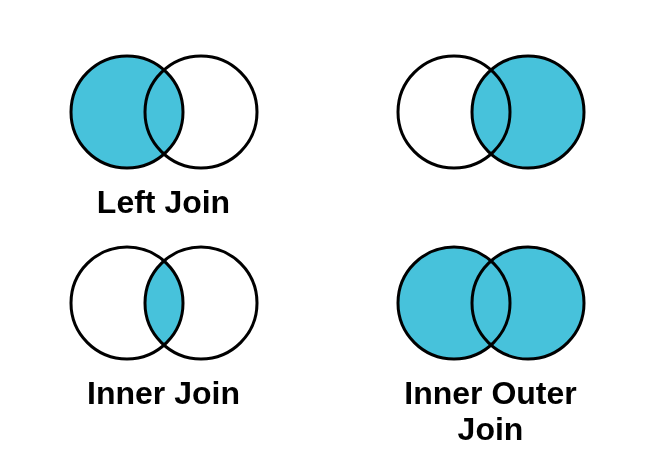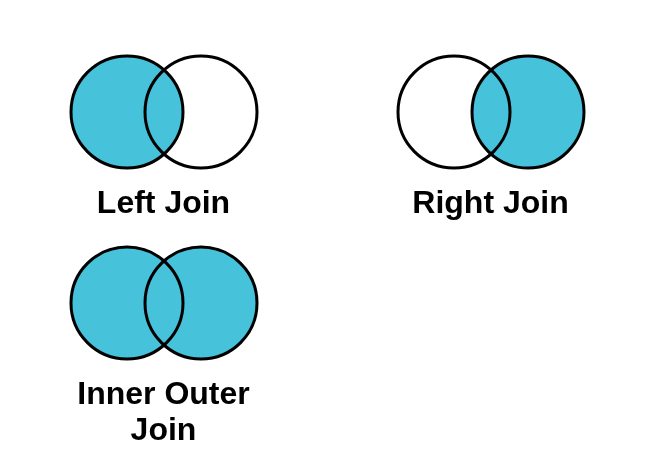--- a/index.html
+++ b/index.html
@@ -58,23 +58,37 @@
   </div>
 
   <div class="cell row-top">
     <div class="venn">
         <svg viewBox="0 0 200 120" width="200" height="120">
           <circle cx="137" cy="60" r="56" fill="#47C2DB" stroke="none"></circle>
           <circle cx="63" cy="60" r="56" fill="none" stroke="#000000" stroke-width="3"></circle>
           <circle cx="137" cy="60" r="56" fill="none" stroke="#000000" stroke-width="3"></circle>
         </svg>
       </div>
-    <div class="label">Right Join</div>
   </div>
 
+  <div class="cell row-bottom">
+    <div class="venn">
+        <svg viewBox="0 0 200 120" width="200" height="120">
+          <defs>
+            <clipPath id="clip-2">
+              <circle cx="63" cy="60" r="56" fill="#000" stroke="none"></circle>
+            </clipPath>
+          </defs>
+          <circle cx="137" cy="60" r="56" fill="#47C2DB" stroke="none" clip-path="url(#clip-2)"></circle>
+          <circle cx="63" cy="60" r="56" fill="none" stroke="#000000" stroke-width="3"></circle>
+          <circle cx="137" cy="60" r="56" fill="none" stroke="#000000" stroke-width="3"></circle>
+        </svg>
+      </div>
+    <div class="label">Inner Join</div>
+  </div>
 
   <div class="cell row-bottom">
     <div class="venn">
         <svg viewBox="0 0 200 120" width="200" height="120">
           <circle cx="63" cy="60" r="56" fill="#47C2DB" stroke="none"></circle>
           <circle cx="137" cy="60" r="56" fill="#47C2DB" stroke="none"></circle>
           <circle cx="63" cy="60" r="56" fill="none" stroke="#000000" stroke-width="3"></circle>
           <circle cx="137" cy="60" r="56" fill="none" stroke="#000000" stroke-width="3"></circle>
         </svg>
       </div>

